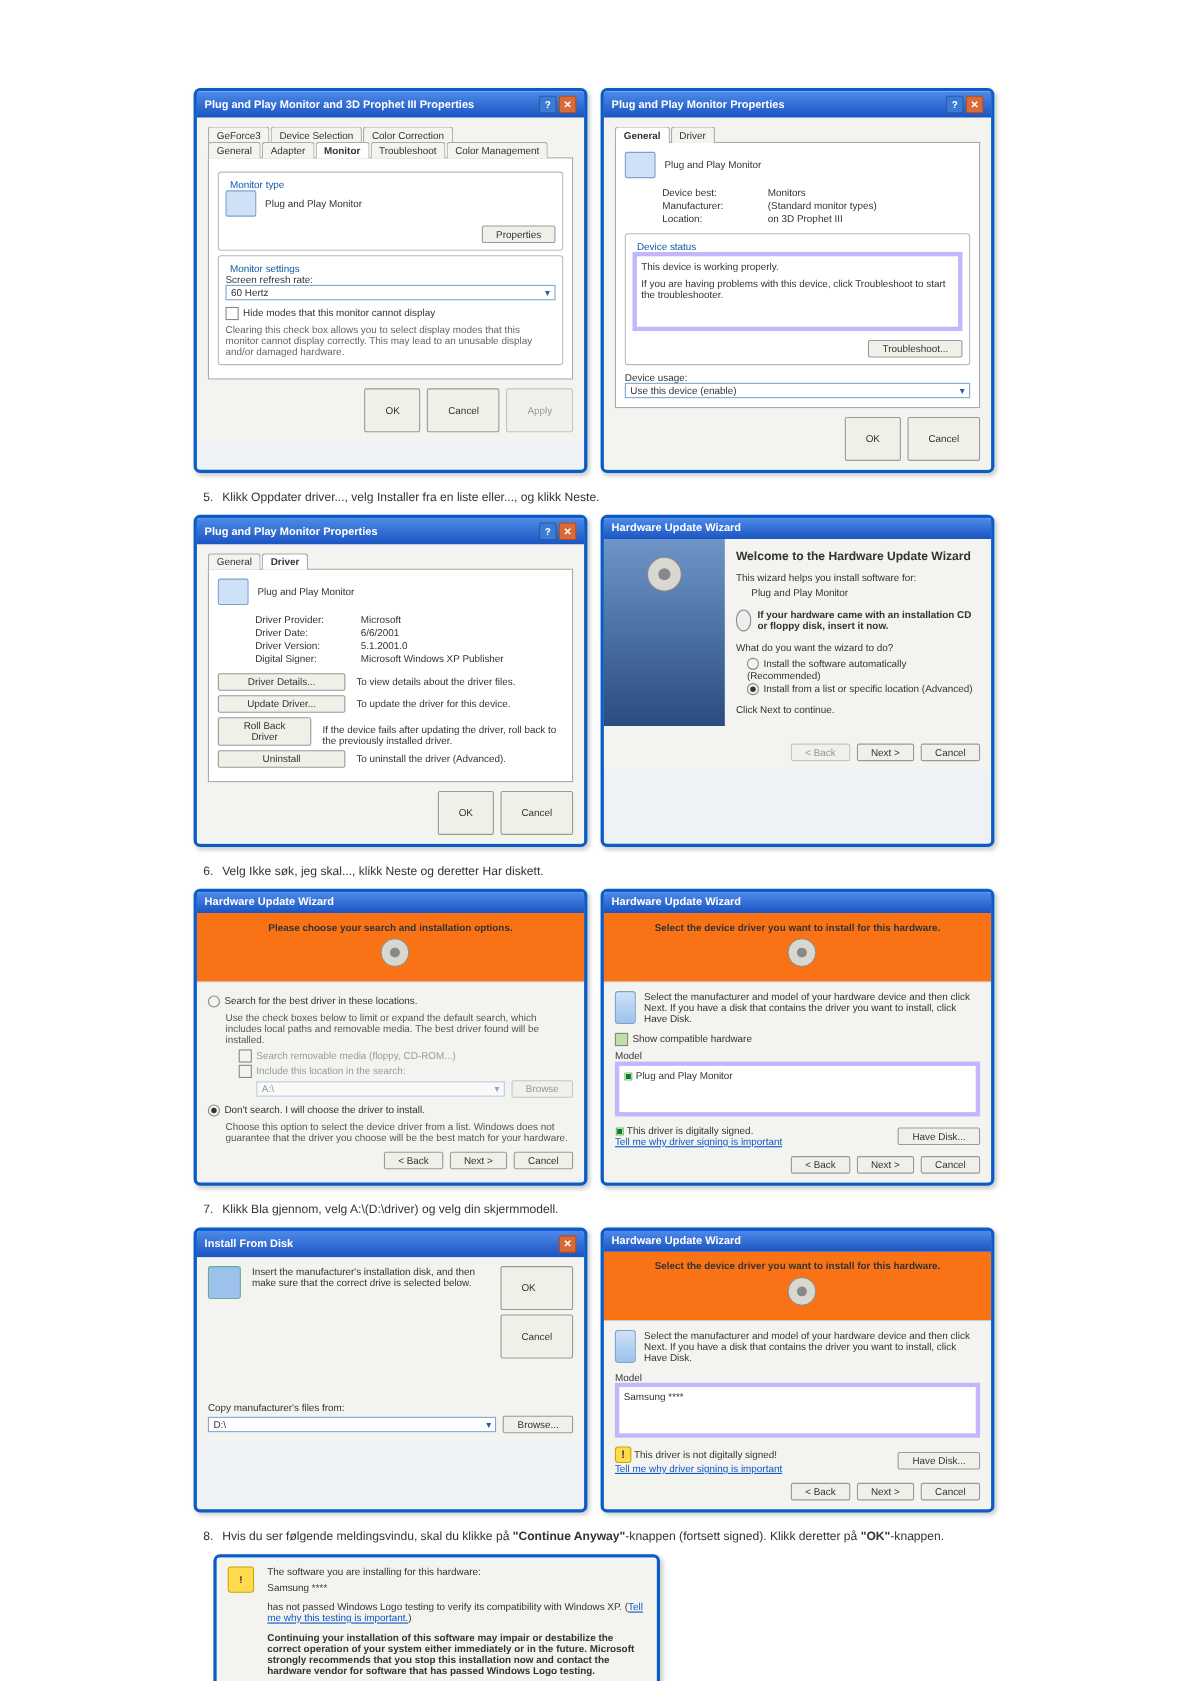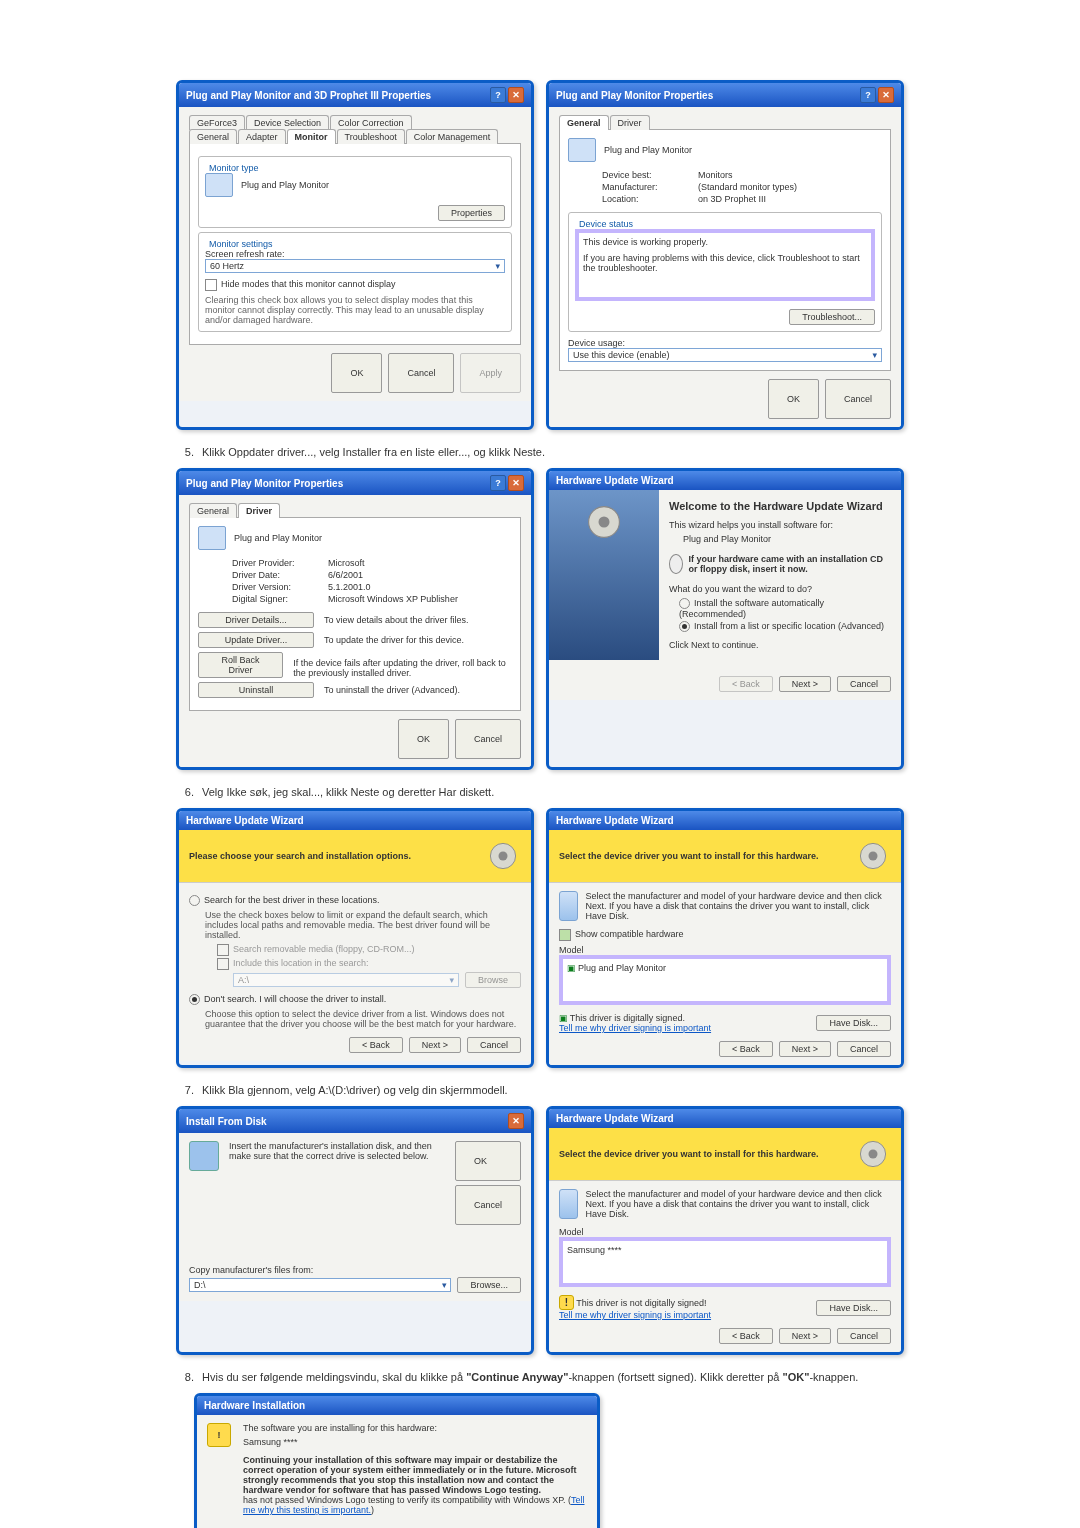--- a/index.html
+++ b/index.html
@@ -29,21 +29,21 @@
   .radio{display:inline-block;width:9px;height:9px;border:1px solid #888;border-radius:50%;margin-right:4px;vertical-align:middle;}
   .radio.sel::after{content:"";display:block;width:5px;height:5px;background:#333;border-radius:50%;margin:2px;}
   .sidepanel{background:#fff;border:1px solid #aaa;padding:8px;}
   .step{display:flex;margin:16px 0 6px;}
   .step-num{width:34px;text-align:right;padding-right:8px;}
   .step-text{flex:1;}
   .wizard{display:flex;}
   .wizard-side{width:110px;background:linear-gradient(#6d95c8,#2a4c80);display:flex;align-items:flex-start;justify-content:center;padding-top:10px;}
   .wizard-side svg{width:44px;height:44px;}
   .wizard-body{flex:1;background:#f3f3f0;padding:10px;font-size:9px;}
-  .wizard-header{background:#fde047;border-bottom:1px solid #ccc;padding:8px 10px;display:flex;justify-content:space-between;align-items:center;font-size:9px;}
+  .wizard-header{background:#f97316;border-bottom:1px solid #ccc;padding:8px 10px;display:flex;justify-content:space-between;align-items:center;font-size:9px;flex-direction:column;}
   .wizard-header .gear{margin-left:8px;}
   .listbox{border:4px solid #c4b5fd;background:#fff;padding:4px;min-height:34px;font-size:9px;}
   a.linkish{color:#0b57c7;text-decoration:underline;font-size:9px;}
   .warning-icon{width:22px;height:22px;background:#ffdb4d;border:1px solid #c9a800;border-radius:3px;display:flex;align-items:center;justify-content:center;font-weight:bold;color:#333;}
   .small-warn{width:13px;height:13px;font-size:10px;}
   .info-cube{width:34px;height:28px;background:linear-gradient(#cfe1f7,#9cc2ec);border:1px solid #7ba3d2;border-radius:3px;}
   .icon-monitor{width:26px;height:22px;border:1px solid #7ba3d2;background:#cfe1f7;border-radius:2px;position:relative;}
   .browse-combo{display:flex;gap:6px;align-items:center;}
   .gear-icon{width:36px;height:36px;}
 </style>
@@ -400,31 +400,28 @@
     </div>
   </div>
 
   <div class="step">
       <div class="step-num">8.</div>
       <div class="step-text"><span>Hvis du ser følgende meldingsvindu, skal du klikke på </span><b>"Continue Anyway"</b><span>-knappen (fortsett signed). Klikk deretter på </span><b>"OK"</b><span>-knappen.</span></div>
     </div>
 
   <div class="screenshot-row" style="justify-content:flex-start;margin-left:34px">
     <div class="dialog" style="width:400px">
-      <div class="titlebar">
-          <span>Hardware Installation</span>
-        </div>
       <div class="dialog-body">
         <div style="display:flex;gap:12px">
           <div class="warning-icon">!</div>
           <div style="flex:1">
             <div>The software you are installing for this hardware:</div>
             <div style="margin:4px 0 8px">Samsung ****</div>
+            <div><span>has not passed Windows Logo testing to verify its compatibility with Windows XP. (</span><a class="linkish">Tell me why this testing is important.</a><span>)</span></div>
             <div style="margin-top:8px;font-weight:bold">Continuing your installation of this software may impair or destabilize the correct operation of your system either immediately or in the future. Microsoft strongly recommends that you stop this installation now and contact the hardware vendor for software that has passed Windows Logo testing.</div>
-            <div><span>has not passed Windows Logo testing to verify its compatibility with Windows XP. (</span><a class="linkish">Tell me why this testing is important.</a><span>)</span></div>
           </div>
         </div>
         <div class="btnrow" style="justify-content:center;margin-top:14px;gap:8px">
           <span class="btn">Continue Anyway</span>
           <span class="btn">STOP Installation</span>
         </div>
       </div>
     </div>
   </div>
 

